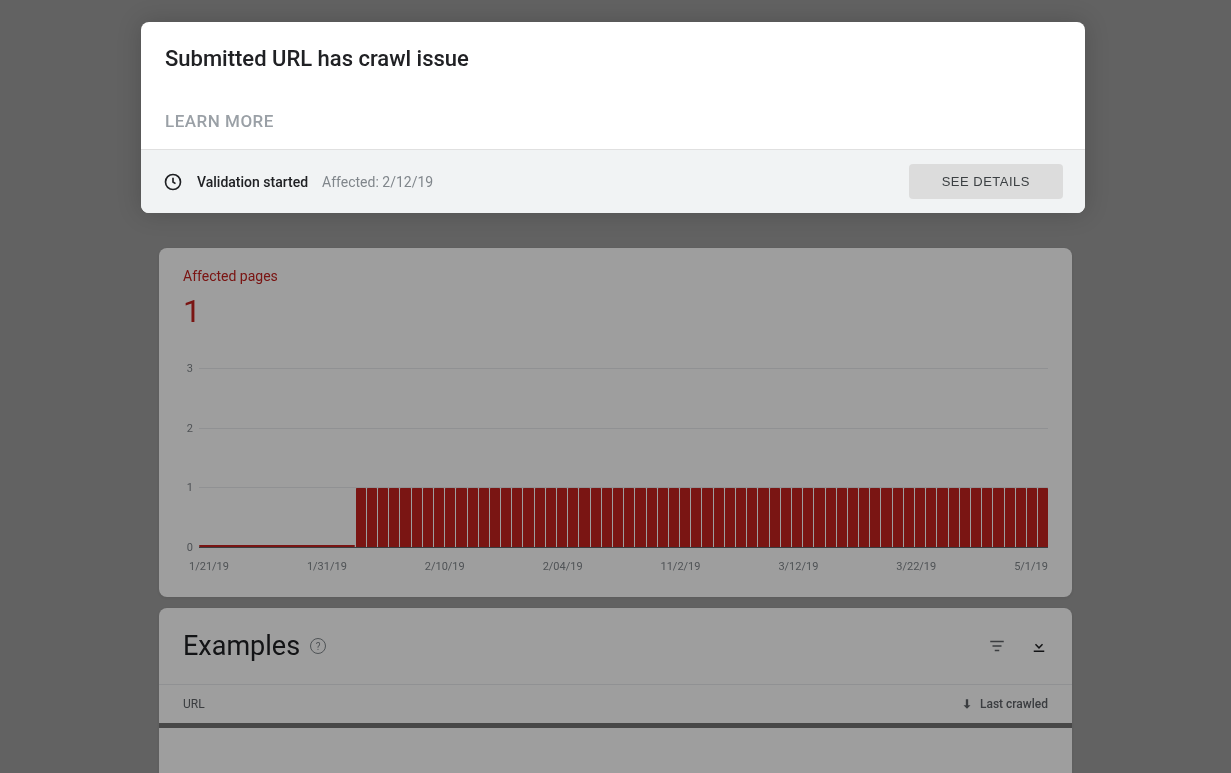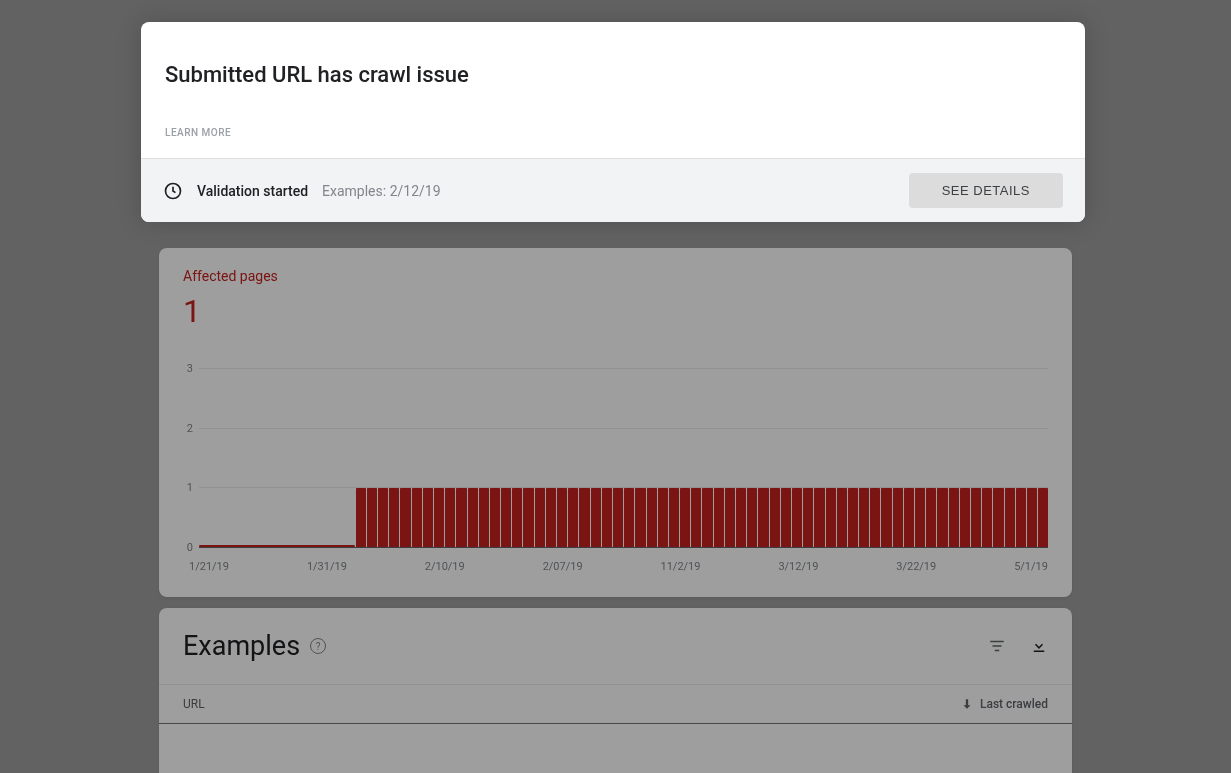--- a/index.html
+++ b/index.html
@@ -19,39 +19,39 @@
       position: absolute;
       top: 22px;
       left: 141px;
       width: 944px;
       background: #fff;
       border-radius: 8px;
       box-shadow: 0 0 24px rgba(0,0,0,0.18);
       overflow: hidden;
     }
     .overlay-header {
-      padding: 40px 24px 18px;
+      padding: 24px 24px 18px;
     }
     .overlay-title {
       font-size: 22px;
       font-weight: 500;
       color: #202124;
       margin-bottom: 8px;
     }
     .overlay-meta {
       font-size: 14px;
       color: #5f6368;
     }
     .overlay-meta .status-val {
       color: #202124;
     }
     .learn-more {
       display: inline-block;
       margin-top: 32px;
-      font-size: 10px;
+      font-size: 17px;
       font-weight: 500;
       letter-spacing: 0.5px;
       color: #9aa0a6;
       cursor: pointer;
     }
     .validation-bar {
       background: #f1f3f4;
       border-top: 1px solid #e0e0e0;
       display: flex;
       align-items: center;
@@ -226,21 +226,21 @@
       align-items: center;
     }
     .filter-icon, .download-icon {
       width: 18px;
       height: 18px;
     }
     .table-header {
       display: flex;
       padding: 12px 24px;
       border-top: 1px solid #e8eaed;
-      border-bottom: 1px solid #737373;
+      border-bottom: 5px solid #737373;
       font-size: 12px;
       color: #5f6368;
       align-items: center;
     }
     .col-url { flex: 1; }
     .col-crawled {
       display: flex;
       align-items: center;
       gap: 6px;
       font-weight: 500;
@@ -359,21 +359,21 @@
           <div class="bar" style="height: 59.6667px;"></div>
           <div class="bar" style="height: 59.6667px;"></div>
           <div class="bar" style="height: 59.6667px;"></div>
           <div class="bar" style="height: 59.6667px;"></div>
         </div>
 
       <div class="x-labels" id="x-labels">
           <span>1/21/19</span>
           <span>1/31/19</span>
           <span>2/10/19</span>
-          <span>2/07/19</span>
+          <span>2/04/19</span>
           <span>11/2/19</span>
           <span>3/12/19</span>
           <span>3/22/19</span>
           <span>5/1/19</span>
         </div>
     <div class="y-axis" style="position: absolute; top: 293px; left: 20px;">0</div>
         <div class="gridline base" style="top: 299px; left: 40px; right: 24px;"></div>
         <div class="y-axis" style="position: absolute; top: 233.333px; left: 20px;">1</div>
         <div class="gridline" style="top: 239.333px; left: 40px; right: 24px;"></div>
         <div class="y-axis" style="position: absolute; top: 173.667px; left: 20px;">2</div>
@@ -426,18 +426,18 @@
   </div>
   <div class="validation-bar">
     <span class="clock-icon">
       <svg viewBox="0 0 24 24" fill="none" stroke="#202124" stroke-width="2">
           <circle cx="12" cy="12" r="9"></circle>
           <path d="M12 7v5l3 2"></path>
         </svg>
     </span>
     <span class="validation-label">Validation started</span>
     <span class="validation-started">
-      <span>Examples:</span>
+      <span>Affected:</span>
       <span>2/12/19</span>
     </span>
     <button class="see-details-btn">SEE DETAILS</button>
   </div>
 </div>
 
 </body></html>

